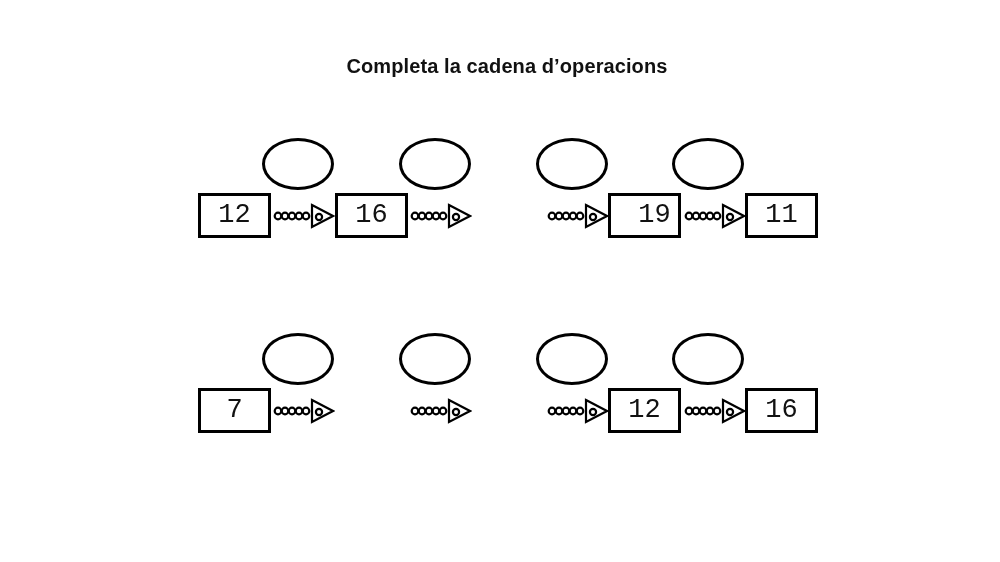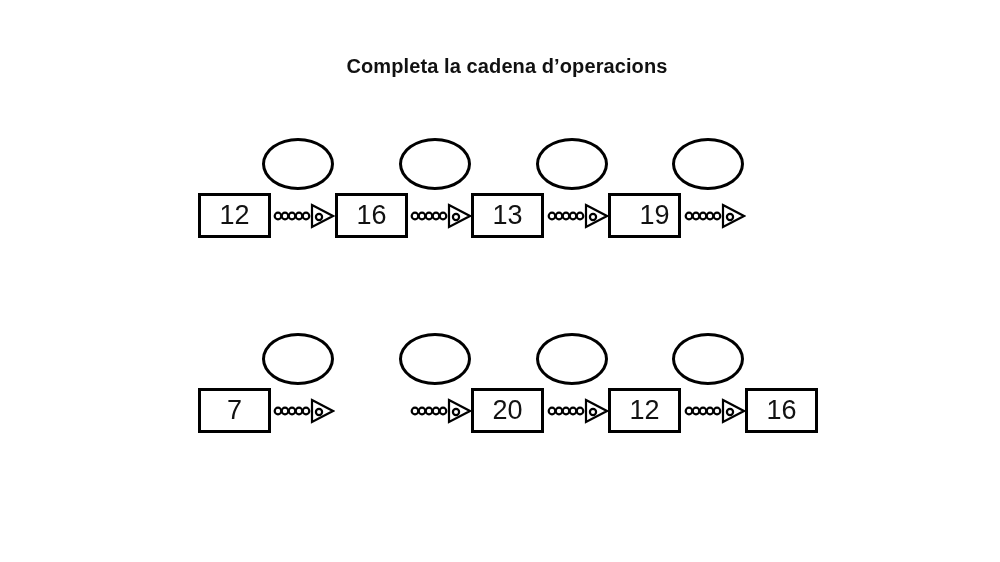--- a/index.html
+++ b/index.html
@@ -37,20 +37,21 @@
     letter-spacing: 0.1px;
     color: #111111;
     white-space: nowrap;
   }
 
   .chain-row {
     position: absolute;
     left: 191px;
     width: 620px;
     height: 110px;
+    font-family: Liberation Mono, monospace;
   }
   #chain-row-0 { top: 132px; }
   #chain-row-1 { top: 327px; }
 
   
   .num-box {
     position: absolute;
     width: 73px;
     height: 45px;
     box-sizing: border-box;
@@ -95,22 +96,22 @@
 <body>
 
 <div id="worksheet">
 
   <div id="page-title">Completa la cadena d’operacions</div>
 
   <div class="chain-row" id="chain-row-0">
 
     <div class="num-box" style="left:0px;">12</div>
     <div class="num-box" style="left:137px;">16</div>
-    <div class="num-box" style="left:273px;">13</div>
     <div class="num-box" style="left:410px;padding-left:20px;">19</div>
+    <div class="num-box" style="left:547px;">11</div>
 
     <div class="op-ellipse" style="left:64px;"></div>
     <div class="op-ellipse" style="left:201px;"></div>
     <div class="op-ellipse" style="left:338px;"></div>
     <div class="op-ellipse" style="left:474px;"></div>
 
     <div class="chain-arrow" style="left:75px;">
       <svg viewBox="0 0 62 26" xmlns="http://www.w3.org/2000/svg">
         <g fill="none" stroke="#000000" stroke-width="2.2">
           <circle cx="5" cy="13" r="3.3"></circle>
@@ -160,21 +161,20 @@
           <path d="M 39 2 L 60 13 L 39 24 Z" stroke-linejoin="miter"></path>
           <circle cx="46" cy="14" r="3.1"></circle>
         </g>
       </svg>
     </div>
   </div>
 
   <div class="chain-row" id="chain-row-1">
 
     <div class="num-box" style="left:0px;">7</div>
-    <div class="num-box" style="left:273px;">20</div>
     <div class="num-box" style="left:410px;">12</div>
     <div class="num-box" style="left:547px;">16</div>
 
     <div class="op-ellipse" style="left:64px;"></div>
     <div class="op-ellipse" style="left:201px;"></div>
     <div class="op-ellipse" style="left:338px;"></div>
     <div class="op-ellipse" style="left:474px;"></div>
 
     <div class="chain-arrow" style="left:75px;">
       <svg viewBox="0 0 62 26" xmlns="http://www.w3.org/2000/svg">

